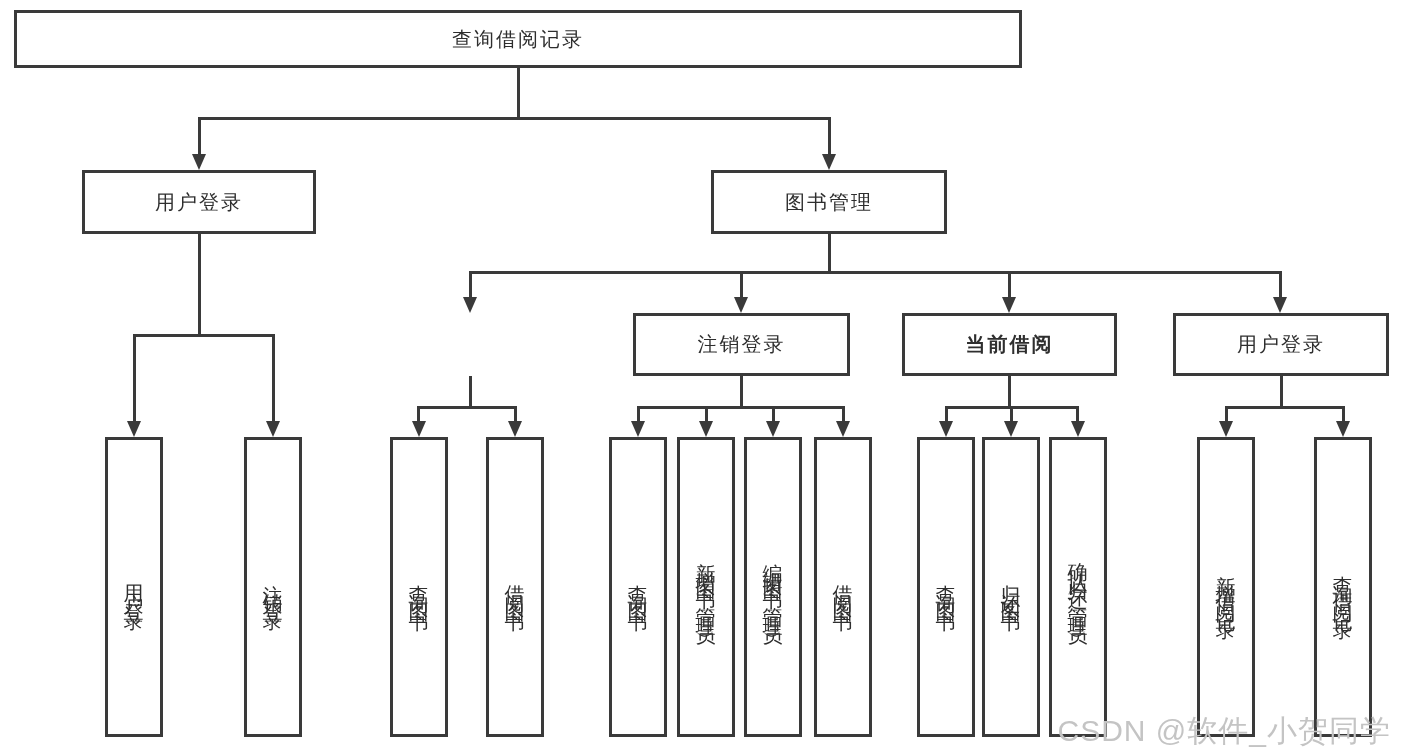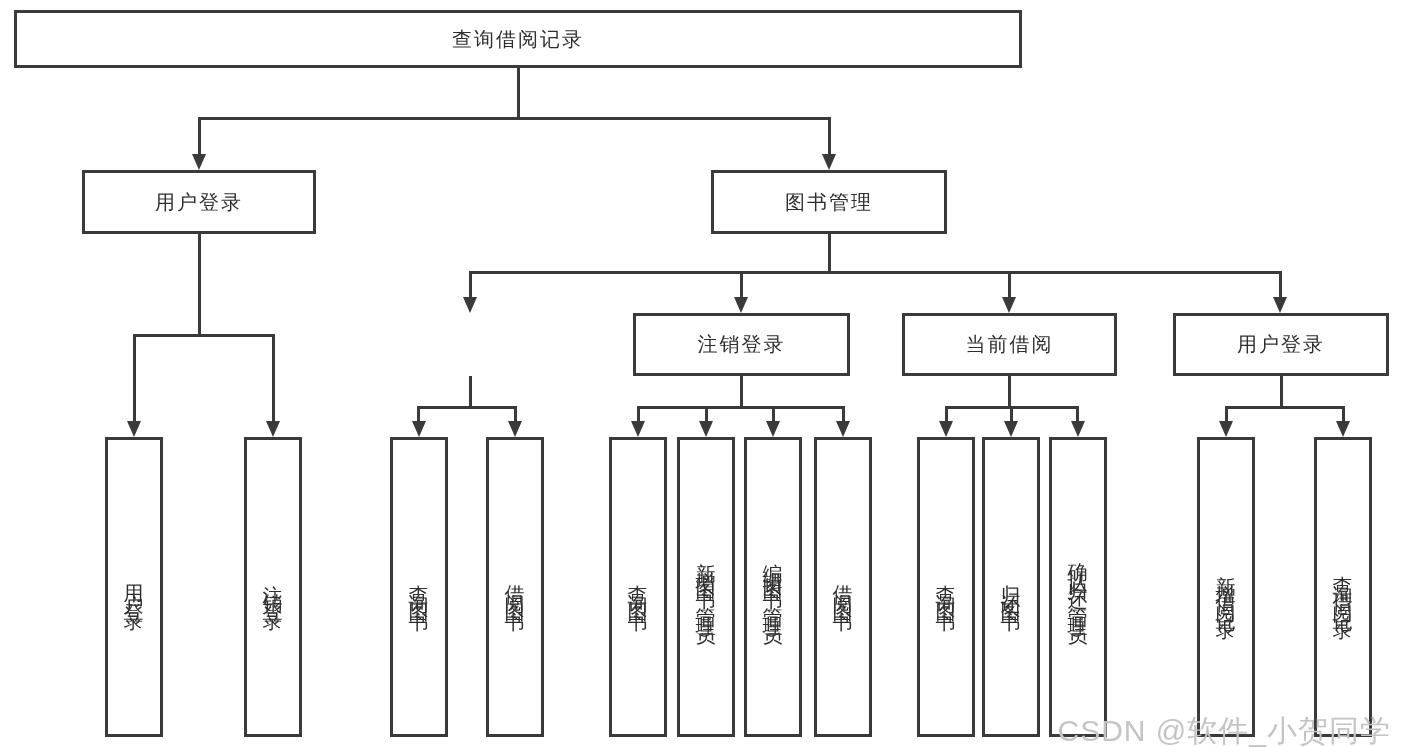--- a/index.html
+++ b/index.html
@@ -75,21 +75,21 @@
   <div class="vline" style="left:1008px;top:271px;height:28px;"></div>
   <div class="vline" style="left:1279px;top:271px;height:28px;"></div>
   <div class="arrow" style="left:463px;top:297px;"></div>
   <div class="arrow" style="left:734px;top:297px;"></div>
   <div class="arrow" style="left:1002px;top:297px;"></div>
   <div class="arrow" style="left:1273px;top:297px;"></div>
 
   <div class="node" style="left:633px;top:313px;width:217px;height:63px;">
     <span>注销登录</span>
   </div>
-  <div class="node" style="left:902px;top:313px;width:215px;height:63px;">
+  <div class="node" style="left:902px;top:313px;width:215px;height:63px;font-weight:bold;">
     <span>当前借阅</span>
   </div>
   <div class="node" style="left:1173px;top:313px;width:216px;height:63px;">
     <span>用户登录</span>
   </div>
 
   <div class="vline" style="left:469px;top:376px;height:32px;"></div>
   <div class="hline" style="left:417px;top:406px;width:100px;"></div>
   <div class="vline" style="left:417px;top:406px;height:16px;"></div>
   <div class="vline" style="left:514px;top:406px;height:16px;"></div>

